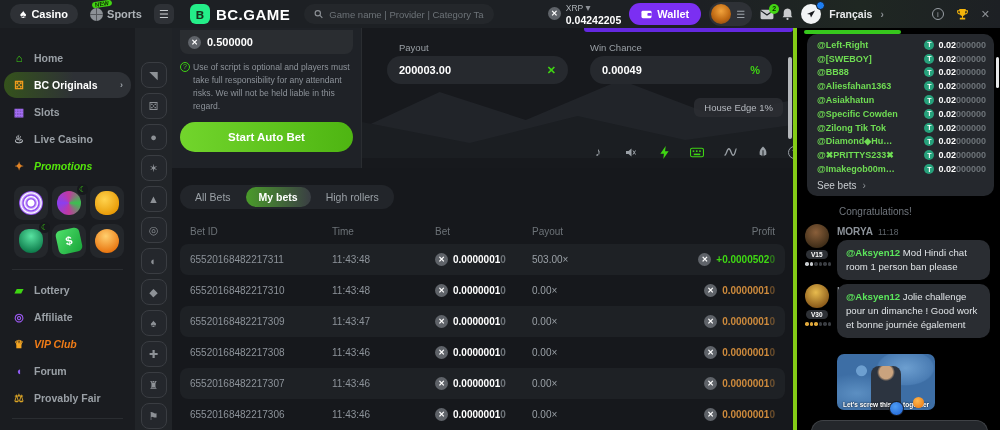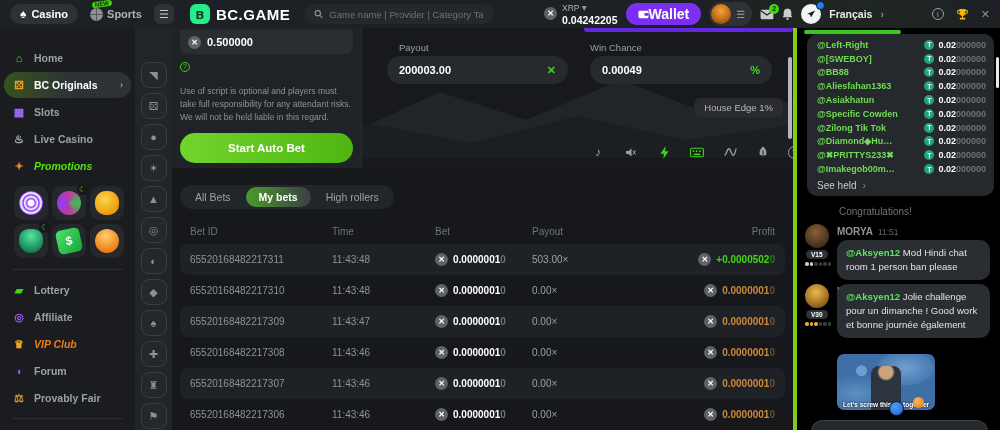--- a/index.html
+++ b/index.html
@@ -29,21 +29,21 @@
   .search input { background:transparent; border:none; outline:none; color:#9aa0a6;
     font-size:9.5px; width:100%; font-family:"Liberation Sans",sans-serif; }
   .search input::placeholder { color:#6d7378; }
   .balance { display:flex; align-items:center; gap:5px; margin-left:auto; }
   .coin-x { width:13px; height:13px; border-radius:50%; background:#5f6369; color:#fff;
     font-size:8px; font-weight:bold; display:flex; align-items:center; justify-content:center; flex:none; }
   .bal-col { display:flex; flex-direction:column; line-height:1.15; }
   .bal-cur { font-size:8.5px; color:#aeb3b8; font-weight:normal; }
   .bal-amt { font-size:10.5px; color:#fff; font-weight:bold; }
   .wallet-btn { background:#7b2ff2; border-radius:13px; height:22px; padding:0 12px;
-    display:flex; align-items:center; color:#fff; font-size:14px; font-weight:bold; border:none; }
+    display:flex; align-items:center; gap:5px; color:#fff; font-size:11px; font-weight:bold; border:none; }
   .avatar-pill { background:#2e3136; border-radius:13px; height:24px; display:flex;
     align-items:center; gap:5px; padding:2px; }
   .avatar { width:20px; height:20px; border-radius:50%;
     background:radial-gradient(circle at 50% 35%, #f2a33c 0%, #c06a14 55%, #7a3e0a 100%); }
   .av-burger { color:#9aa0a6; font-size:10px; padding-right:5px; }
   .icon-btn { position:relative; color:#caccce; display:flex; align-items:center; justify-content:center; }
   .badge-green { position:absolute; top:-5px; right:-5px; background:#43d513; color:#0c2902;
     width:10px; height:10px; border-radius:50%; font-size:7px; font-weight:bold;
     display:flex; align-items:center; justify-content:center; }
   .plane-circle { width:20px; height:20px; background:#f2f4f5; border-radius:50%;
@@ -94,21 +94,21 @@
     display:flex; flex-direction:column; align-items:center; gap:5px; padding-top:34px; overflow:hidden; }
   .strip-btn { width:26px; height:26px; flex:none; border:1px solid #3a3d42; border-radius:8px;
     color:#8d9196; font-size:11px; display:flex; align-items:center; justify-content:center; background:#24272c; }
   
   .main { position:absolute; left:172px; top:28px; width:621px; height:402px; background:#16181c; }
   .bet-panel { position:absolute; left:0; top:0; width:190px; height:140px; background:#1f2227;
     padding:2px 8px; border-right:1px solid #2a2d31; }
   .amount-input { background:#2a2d31; border-radius:0 0 8px 8px; height:24px; display:flex;
     align-items:center; gap:6px; padding:0 8px; }
   .amount-input .val { font-size:11px; font-weight:bold; color:#fff; }
-  .note { display:flex; gap:13px; margin-top:7px; font-size:8.6px; line-height:1.5; color:#8d939a;flex-direction:column; }
+  .note { display:flex; gap:3px; margin-top:7px; font-size:8.6px; line-height:1.5; color:#8d939a; }
   .q-circle { width:10px; height:10px; flex:none; border:1px solid #3fd513; border-radius:50%;
     color:#3fd513; font-size:7px; display:flex; align-items:center; justify-content:center; margin-top:1px; }
   .start-btn { margin-top:9px; width:100%; height:30px; border:none; border-radius:15px;
     background:linear-gradient(90deg,#72d52c,#4eb512); color:#fff; font-size:11.5px; font-weight:bold;
     font-family:"Liberation Sans",sans-serif; }
   .canvas { position:absolute; left:190px; top:0; width:431px; height:140px; background:#17191d; overflow:hidden; }
   .hill1 { position:absolute; left:0; bottom:16px; width:100%; height:80px; background:#212429;
     clip-path:polygon(0 70%, 18% 25%, 38% 60%, 60% 10%, 82% 55%, 100% 35%, 100% 100%, 0 100%); }
   .hill2 { position:absolute; left:0; bottom:10px; width:100%; height:60px; background:#1b1e22;
     clip-path:polygon(0 40%, 25% 75%, 50% 30%, 75% 70%, 100% 45%, 100% 100%, 0 100%); }
@@ -646,38 +646,38 @@
           <span class="rain-amt"><span>0.02</span><span class="dim">000000</span></span>
         </div>
 
         <div class="rain-row">
           <span class="rain-name">@Imakegob00m…</span>
           <span class="t-coin">T</span>
           <span class="rain-amt"><span>0.02</span><span class="dim">000000</span></span>
         </div>
       </div>
     <div class="see-more">
-      <span>See held</span>
+      <span>See bets</span>
       <span class="chev">›</span>
     </div>
   </div>
   <div class="congrats">Congratulations!</div>
 
   <div class="msg" style="top:196px; height:60px;">
     <div class="msg-av av-morya"></div>
     <span class="v-badge">V15</span>
     <span class="medals">
         <span class="lit"></span>
         <span class="lit"></span>
         <span></span>
         <span></span>
         <span></span>
         <span></span>
       </span>
-    <div class="msg-head"><span>MORYA</span><span class="msg-time">11:51</span></div>
+    <div class="msg-head"><span>MORYA</span><span class="msg-time">11:18</span></div>
     <div class="bubble" style="top:16px;">
       <span class="mention">@Aksyen12</span>
       <span>Mod Hindi chat room 1 person ban please</span>
     </div>
   </div>
 
   <div class="msg" style="top:256px; height:140px;">
     <div class="msg-av av-kgb"></div>
     <span class="v-badge">V30</span>
     <span class="medals">

